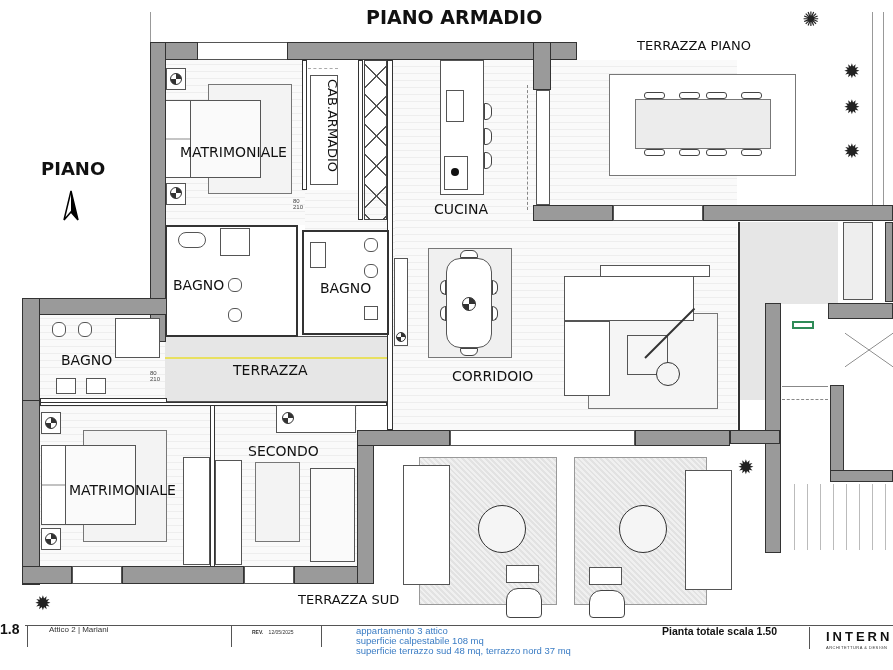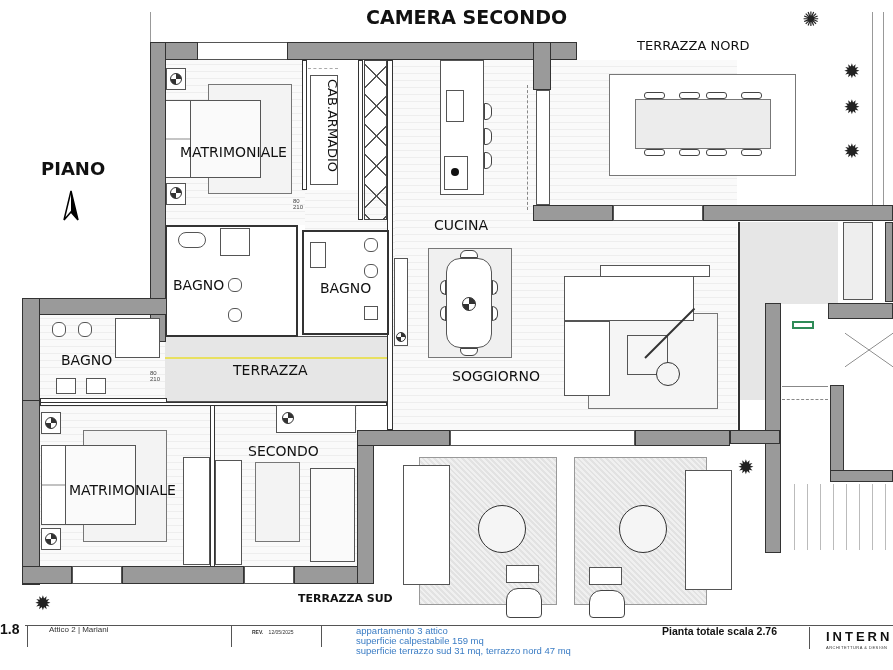--- a/index.html
+++ b/index.html
@@ -20,21 +20,21 @@
   .footer-line { position: absolute; background: #555; }
   .ftext { position: absolute; font-family: "Liberation Sans", sans-serif; white-space: nowrap; }
   .blue { color: #3a7cc4; font-size: 9.5px; line-height: 10px; }
   .lamp { position: absolute; width: 12px; height: 12px; border: 1px solid #333; border-radius: 50%; background: conic-gradient(#333 0 25%, #fff 25% 50%, #333 50% 75%, #fff 75% 100%); }
   .chair { position: absolute; border: 1px solid #444; background: #fff; border-radius: 3px; }
   .dim { position: absolute; font-size: 6px; color: #444; line-height: 6px; font-family: "Liberation Sans", sans-serif; }
 </style>
 </head>
 <body>
 
-<div class="title" style="left:366px; top:6px;">CAMERA SECONDO</div>
+<div class="title" style="left:366px; top:6px;">PIANO ARMADIO</div>
 
 <div class="abs" style="left:38px; top:158px; width:70px; height:70px;">
   <div style="font-family:'DejaVu Sans',sans-serif; font-weight:bold; font-size:18px; position:absolute; left:3px; top:0px;">PIANO</div>
   <svg class="abs" style="left:24px; top:32px;" width="18" height="32" viewBox="0 0 18 32">
     <path d="M9 1 L2 30 L9 22 L16 30 Z" fill="#fff" stroke="#000" stroke-width="1.5"></path>
     <path d="M9 1 L9 22 L16 30 Z" fill="#000"></path>
   </svg>
 </div>
 
 <div class="abs" style="left:0; top:0; width:893px; height:625px;">
@@ -204,47 +204,47 @@
   <div class="circle" style="left:619px; top:505px; width:48px; height:48px;"></div>
   <div class="box" style="left:403px; top:465px; width:47px; height:120px; border-width:1.5px;"></div>
   <div class="box" style="left:685px; top:470px; width:47px; height:120px; border-width:1.5px;"></div>
   <div class="box" style="left:506px; top:565px; width:33px; height:18px;"></div>
   <div class="box" style="left:589px; top:567px; width:33px; height:18px;"></div>
   <div class="chair" style="left:506px; top:588px; width:36px; height:30px; border-radius:12px 12px 4px 4px;"></div>
   <div class="chair" style="left:589px; top:590px; width:36px; height:28px; border-radius:12px 12px 4px 4px;"></div>
 
   <div class="label" style="left:180px; top:144px;">MATRIMONIALE</div>
   <div class="label" style="left:286px; top:118px; transform:rotate(90deg); font-size:13px;">CAB.ARMADIO</div>
-  <div class="label" style="left:434px; top:201px;margin-top:16px;">CUCINA</div>
-  <div class="label" style="left:637px; top:38px; font-size:13px;">TERRAZZA NORD</div>
+  <div class="label" style="left:434px; top:201px;">CUCINA</div>
+  <div class="label" style="left:637px; top:38px; font-size:13px;">TERRAZZA PIANO</div>
   <div class="label" style="left:173px; top:277px;">BAGNO</div>
   <div class="label" style="left:320px; top:280px;">BAGNO</div>
   <div class="label" style="left:61px; top:352px;">BAGNO</div>
   <div class="label" style="left:233px; top:362px;">TERRAZZA</div>
-  <div class="label" style="left:452px; top:368px;">SOGGIORNO</div>
+  <div class="label" style="left:452px; top:368px;">CORRIDOIO</div>
   <div class="label" style="left:69px; top:482px;">MATRIMONIALE</div>
   <div class="label" style="left:248px; top:443px;">SECONDO</div>
-  <div class="label" style="left:298px; top:592px; font-size:11px;font-weight:bold;">TERRAZZA SUD</div>
+  <div class="label" style="left:298px; top:592px; font-size:13px;">TERRAZZA SUD</div>
 
   <div class="dim" style="left:293px; top:198px;">80<br>210</div>
   <div class="dim" style="left:150px; top:370px;">80<br>210</div>
 </div>
 
 <div class="abs" style="left:0; top:625px; width:893px; height:45px; background:#fff;">
   <div class="footer-line" style="left:25px; top:0; width:868px; height:1px;"></div>
   <div class="footer-line" style="left:27px; top:0; width:1px; height:22px;"></div>
   <div class="footer-line" style="left:231px; top:0; width:1px; height:22px;"></div>
   <div class="footer-line" style="left:321px; top:0; width:1px; height:22px;"></div>
   <div class="footer-line" style="left:809px; top:2px; width:1px; height:22px;"></div>
 
   <div class="ftext" style="left:0px; top:-4px; font-weight:bold; font-size:14px;">1.8</div>
   <div class="ftext" style="left:49px; top:0px; font-size:8px; color:#333;">Attico 2 | Mariani</div>
   <div class="abs" style="left:252px; top:4px; font-size:5px; color:#333;">
     <span style="font-weight:bold;">REV.</span>
     <span style="margin-left:4px;">12/05/2025</span>
   </div>
   <div class="ftext blue" style="left:356px; top:1px;">appartamento 3 attico</div>
-  <div class="ftext blue" style="left:356px; top:11px;">superficie calpestabile 159 mq</div>
-  <div class="ftext blue" style="left:356px; top:21px;">superficie terrazzo sud 31 mq, terrazzo nord 47 mq</div>
-  <div class="ftext" style="left:662px; top:0px; font-weight:bold; font-size:10.5px;">Pianta totale scala 2.76</div>
+  <div class="ftext blue" style="left:356px; top:11px;">superficie calpestabile 108 mq</div>
+  <div class="ftext blue" style="left:356px; top:21px;">superficie terrazzo sud 48 mq, terrazzo nord 37 mq</div>
+  <div class="ftext" style="left:662px; top:0px; font-weight:bold; font-size:10.5px;">Pianta totale scala 1.50</div>
   <div class="ftext" style="left:826px; top:4px; font-weight:bold; font-size:13px; letter-spacing:3px;">INTERNI</div>
   <div class="ftext" style="left:826px; top:20px; font-size:4px; color:#333; letter-spacing:0.5px;">ARCHITETTURA &amp; DESIGN</div>
 </div>
 
 </body></html>

